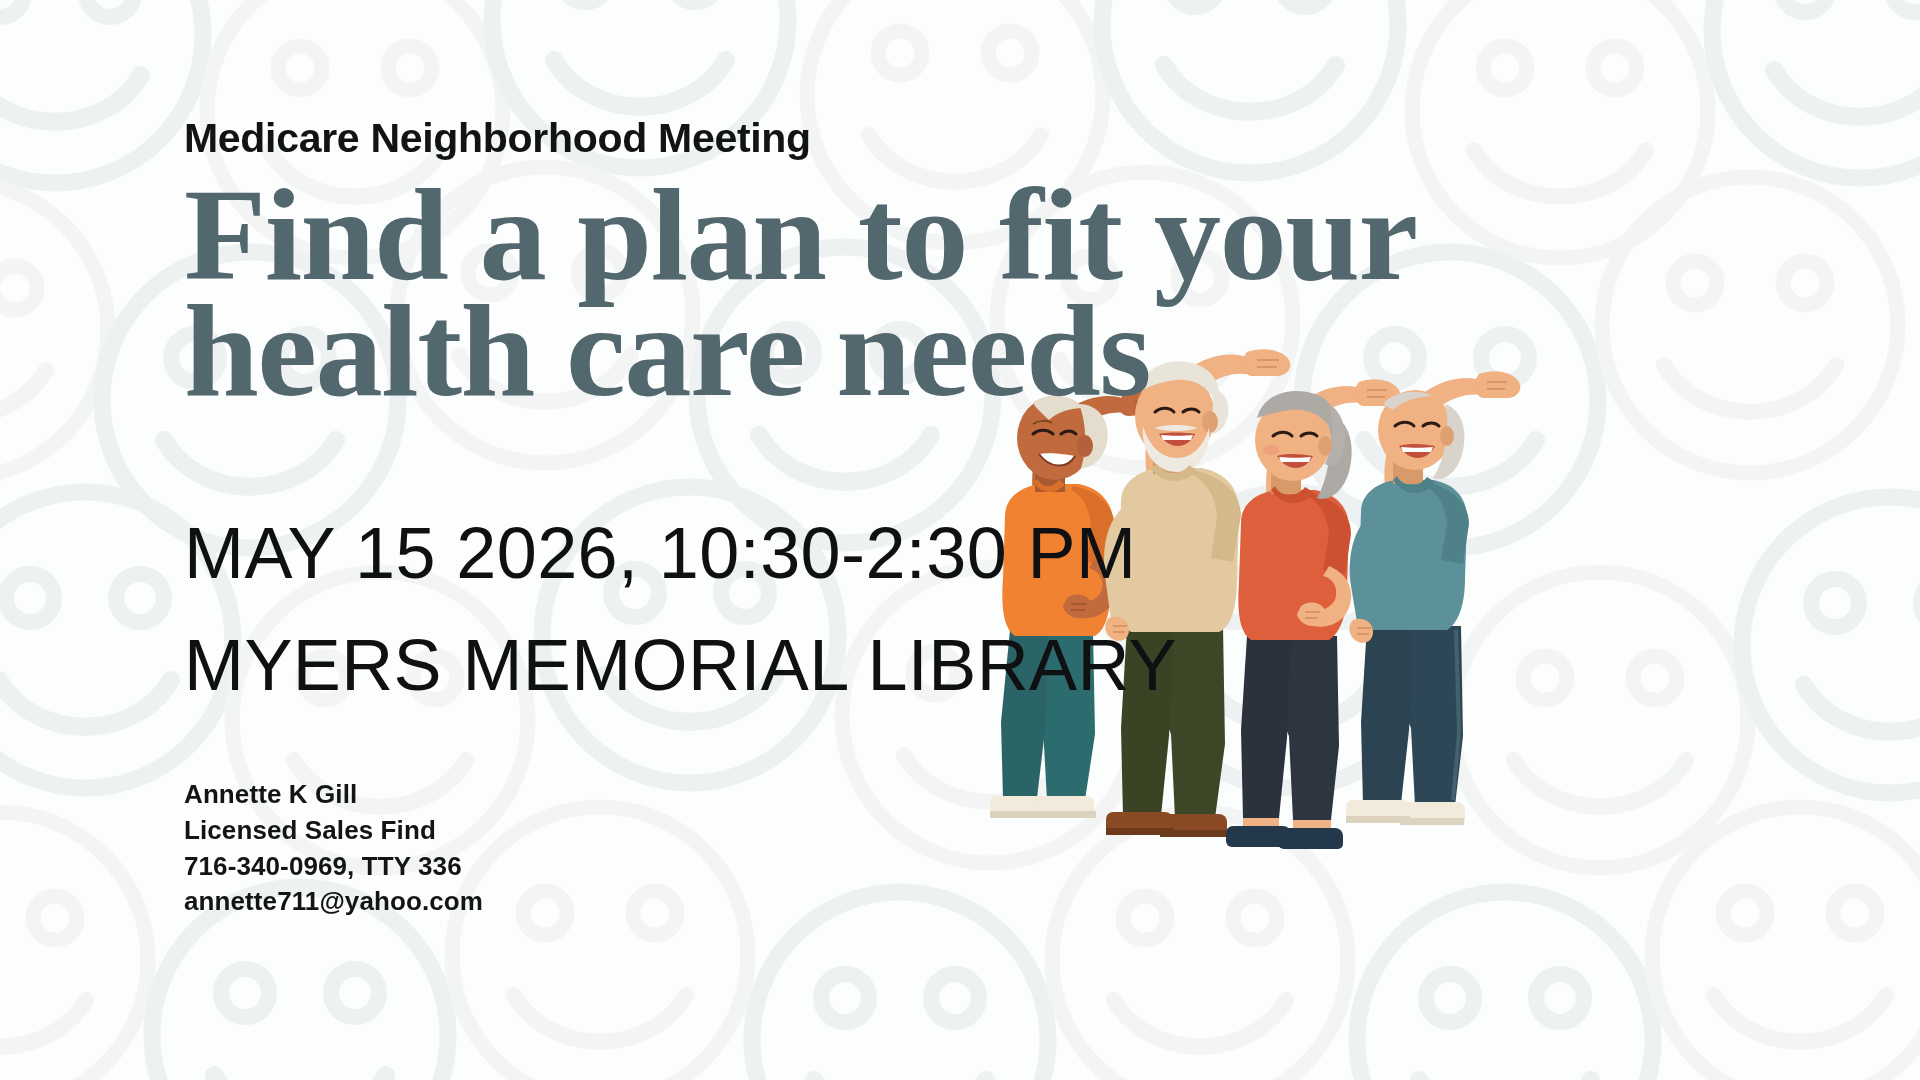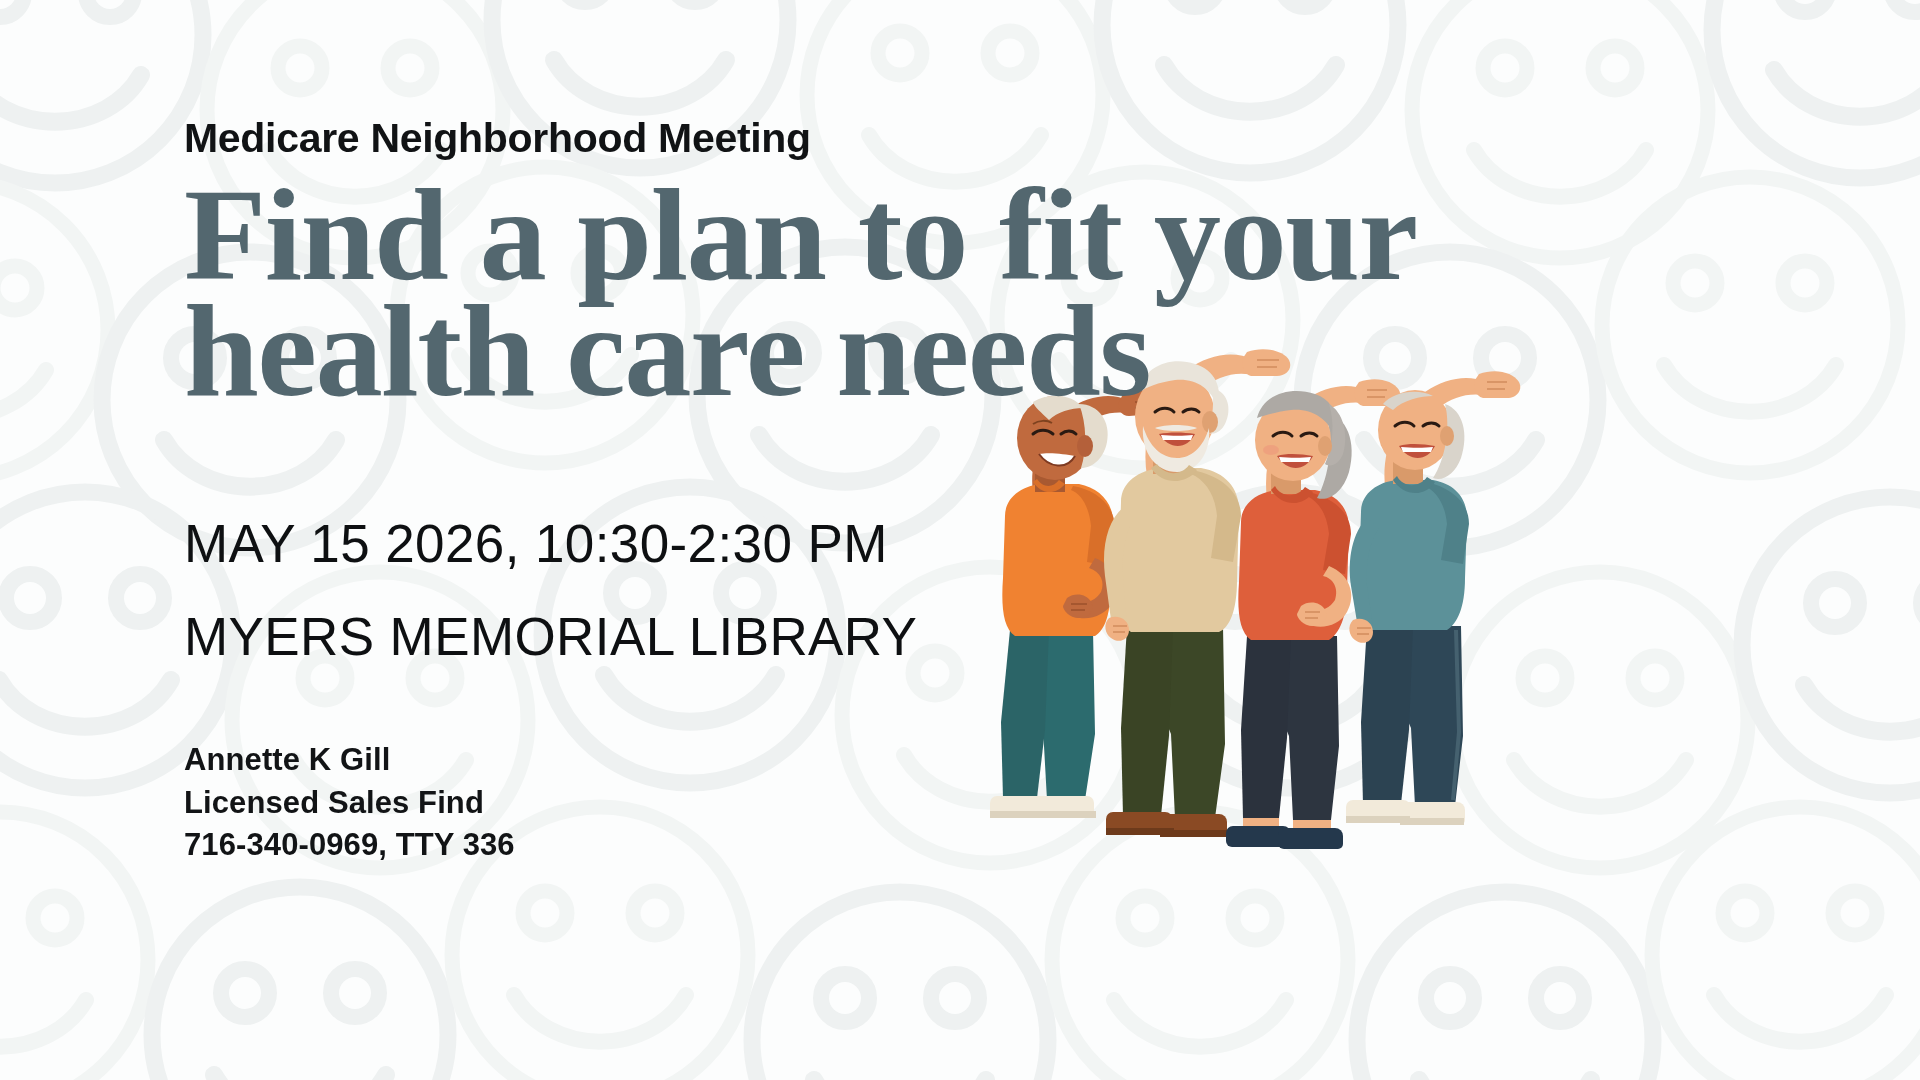--- a/index.html
+++ b/index.html
@@ -50,34 +50,34 @@
     margin:16px 0 0 0;
     transform:scaleX(1.02);
     transform-origin:left top;
   }
   #headline .hl-line { display:block; white-space:nowrap; }
 
   #event-block { margin-top:108px; }
   .event-line {
     font-family:"Liberation Sans", sans-serif;
     font-weight:400;
-    font-size:53px;
+    font-size:72px;
     letter-spacing:0.4px;
     color:#0E1012;
     line-height:1.0;
     margin:0;
     white-space:nowrap;
   }
   #event-venue { margin-top:40px; }
 
   #contact-block { margin-top:76px; }
   .contact-line {
     font-family:"Liberation Sans", sans-serif;
     font-weight:700;
-    font-size:31px;
+    font-size:26px;
     letter-spacing:0.1px;
     color:#121416;
     line-height:1.37;
     margin:0;
     white-space:nowrap;
   }
 
   
   #illustration {
     position:absolute;
@@ -151,20 +151,21 @@
 
     <div id="event-block">
       <p class="event-line" id="event-datetime">MAY 15 2026, 10:30-2:30 PM</p>
       <p class="event-line" id="event-venue">MYERS MEMORIAL LIBRARY</p>
     </div>
 
     <div id="contact-block">
       <p class="contact-line">Annette K Gill</p>
       <p class="contact-line">Licensed Sales Find</p>
       <p class="contact-line">716-340-0969, TTY 336</p>
+      <p class="contact-line">annette711@yahoo.com</p>
     </div>
 
   </div>
 
   <svg id="illustration" viewBox="0 0 580 520" aria-hidden="true">
 
     <g>
 
       <path d="M35 300 L118 300 L120 404 L110 470 L72 470 L68 398 Z" fill="#2C6B6E"></path>
       <path d="M35 300 L74 300 L70 400 L62 468 L28 468 L26 392 Z" fill="#2B6467"></path>

